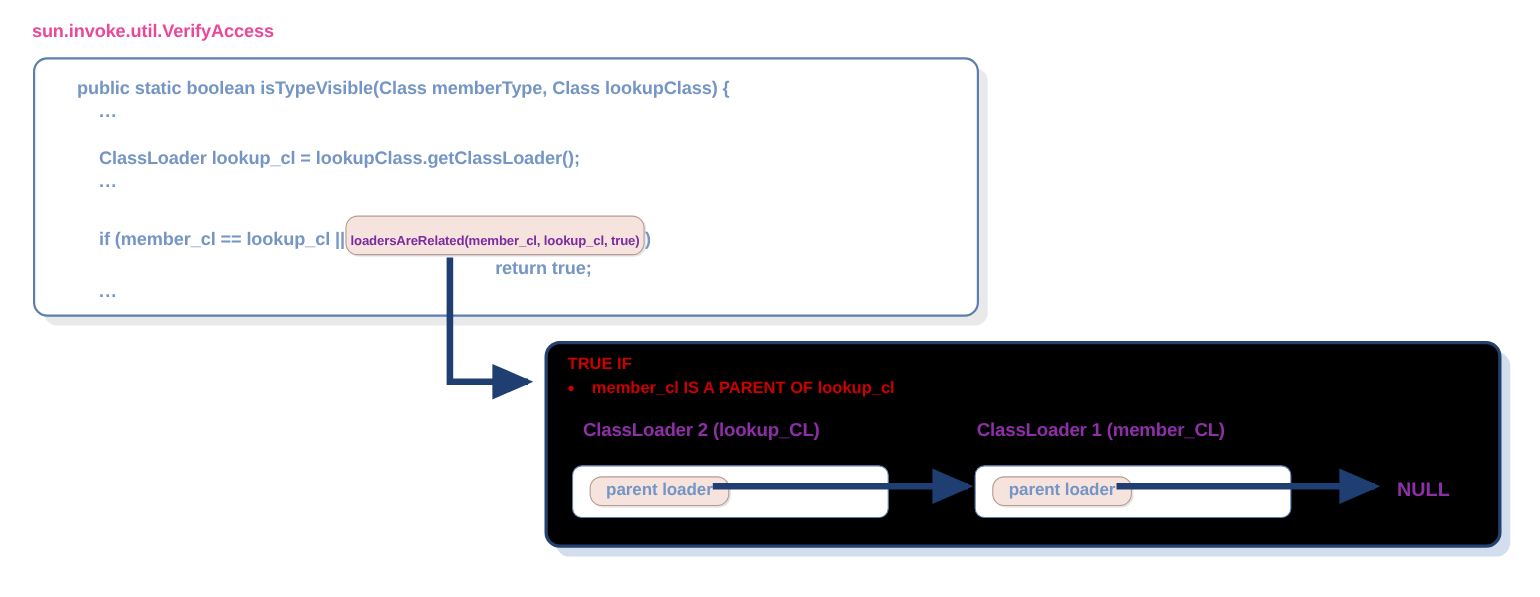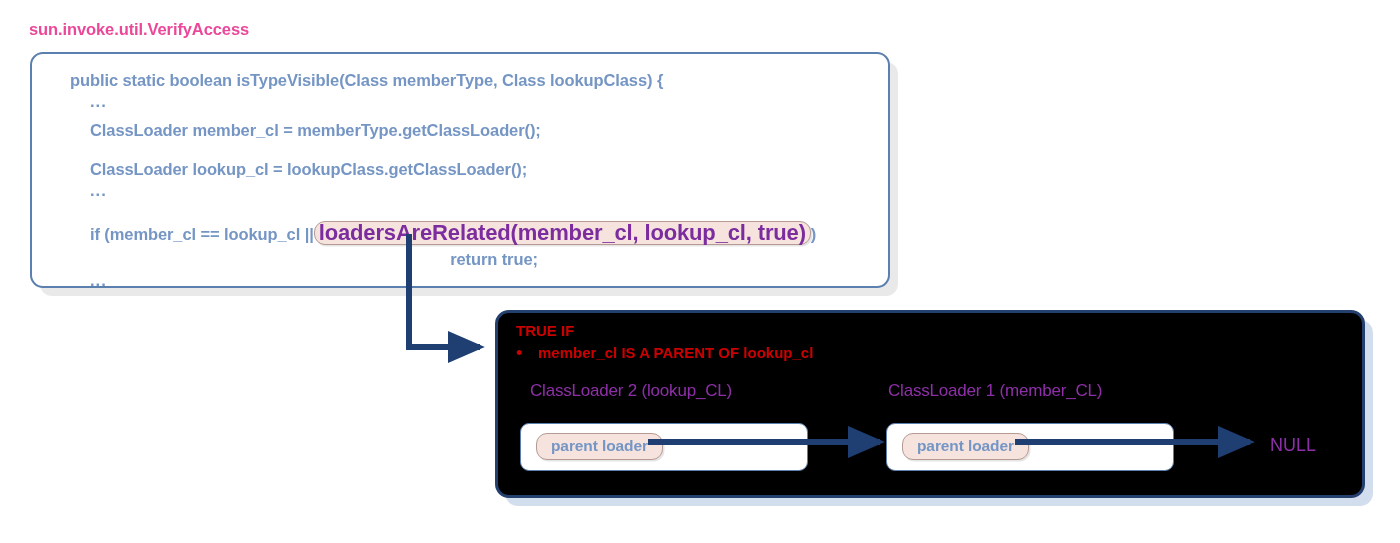--- a/index.html
+++ b/index.html
@@ -80,22 +80,22 @@
     position: relative;
     vertical-align: baseline;
   }
   .hl-box {
     display: inline-block;
     background: #f6e3de;
     border: 1.4px solid #b59b94;
     border-radius: 11px;
     color: #7b2c9e;
     font-weight: bold;
-    font-size: 22px;
-    padding: 0px 4px 1px 4px;
+    font-size: 12px;
+    padding: 12px 4px 1px 4px;
     letter-spacing: -0.15px;
     line-height: 21px;
     box-shadow: 1.5px 1.5px 0 rgba(0,0,0,0.10);
   }
 
   
   .detail-panel {
     position: absolute;
     left: 495px;
     top: 310px;
@@ -135,21 +135,21 @@
     font-weight: bold;
     color: #cc0000;
     line-height: 18px;
     letter-spacing: 0px;
     white-space: nowrap;
   }
 
   .cl-label {
     position: absolute;
     font-size: 17px;
-    font-weight: normal;
+    font-weight: bold;
     color: #8e2fa8;
     white-space: nowrap;
     letter-spacing: -0.2px;
     text-align: center;
   }
   .cl-label.l1 { left: 32px; top: 68px; }
   .cl-label.l2 { left: 390px; top: 68px; }
 
   .cl-box {
     position: absolute;
@@ -178,21 +178,21 @@
     letter-spacing: -0.1px;
     white-space: nowrap;
     box-shadow: 1.5px 1.5px 0 rgba(0,0,0,0.10);
   }
 
   .null-label {
     position: absolute;
     left: 772px;
     top: 122px;
     font-size: 18px;
-    font-weight: normal;
+    font-weight: bold;
     color: #8e2fa8;
     letter-spacing: 0px;
   }
 
   
   .overlay {
     position: absolute;
     left: 0; top: 0;
     width: 1400px; height: 543px;
     pointer-events: none;
@@ -209,23 +209,20 @@
     <div class="code-body">
 
       <div class="code-line">
         <span>public static boolean isTypeVisible(Class memberType, Class lookupClass) {</span>
       </div>
 
       <div class="code-line indent1">
         <span class="ellip">...</span>
       </div>
 
-      <div class="code-line indent1">
-        <span>ClassLoader member_cl = memberType.getClassLoader();</span>
-      </div>
 
       <div class="code-line gap"></div>
 
       <div class="code-line indent1">
         <span>ClassLoader lookup_cl = lookupClass.getClassLoader();</span>
       </div>
 
       <div class="code-line indent1">
         <span class="ellip">...</span>
       </div>

